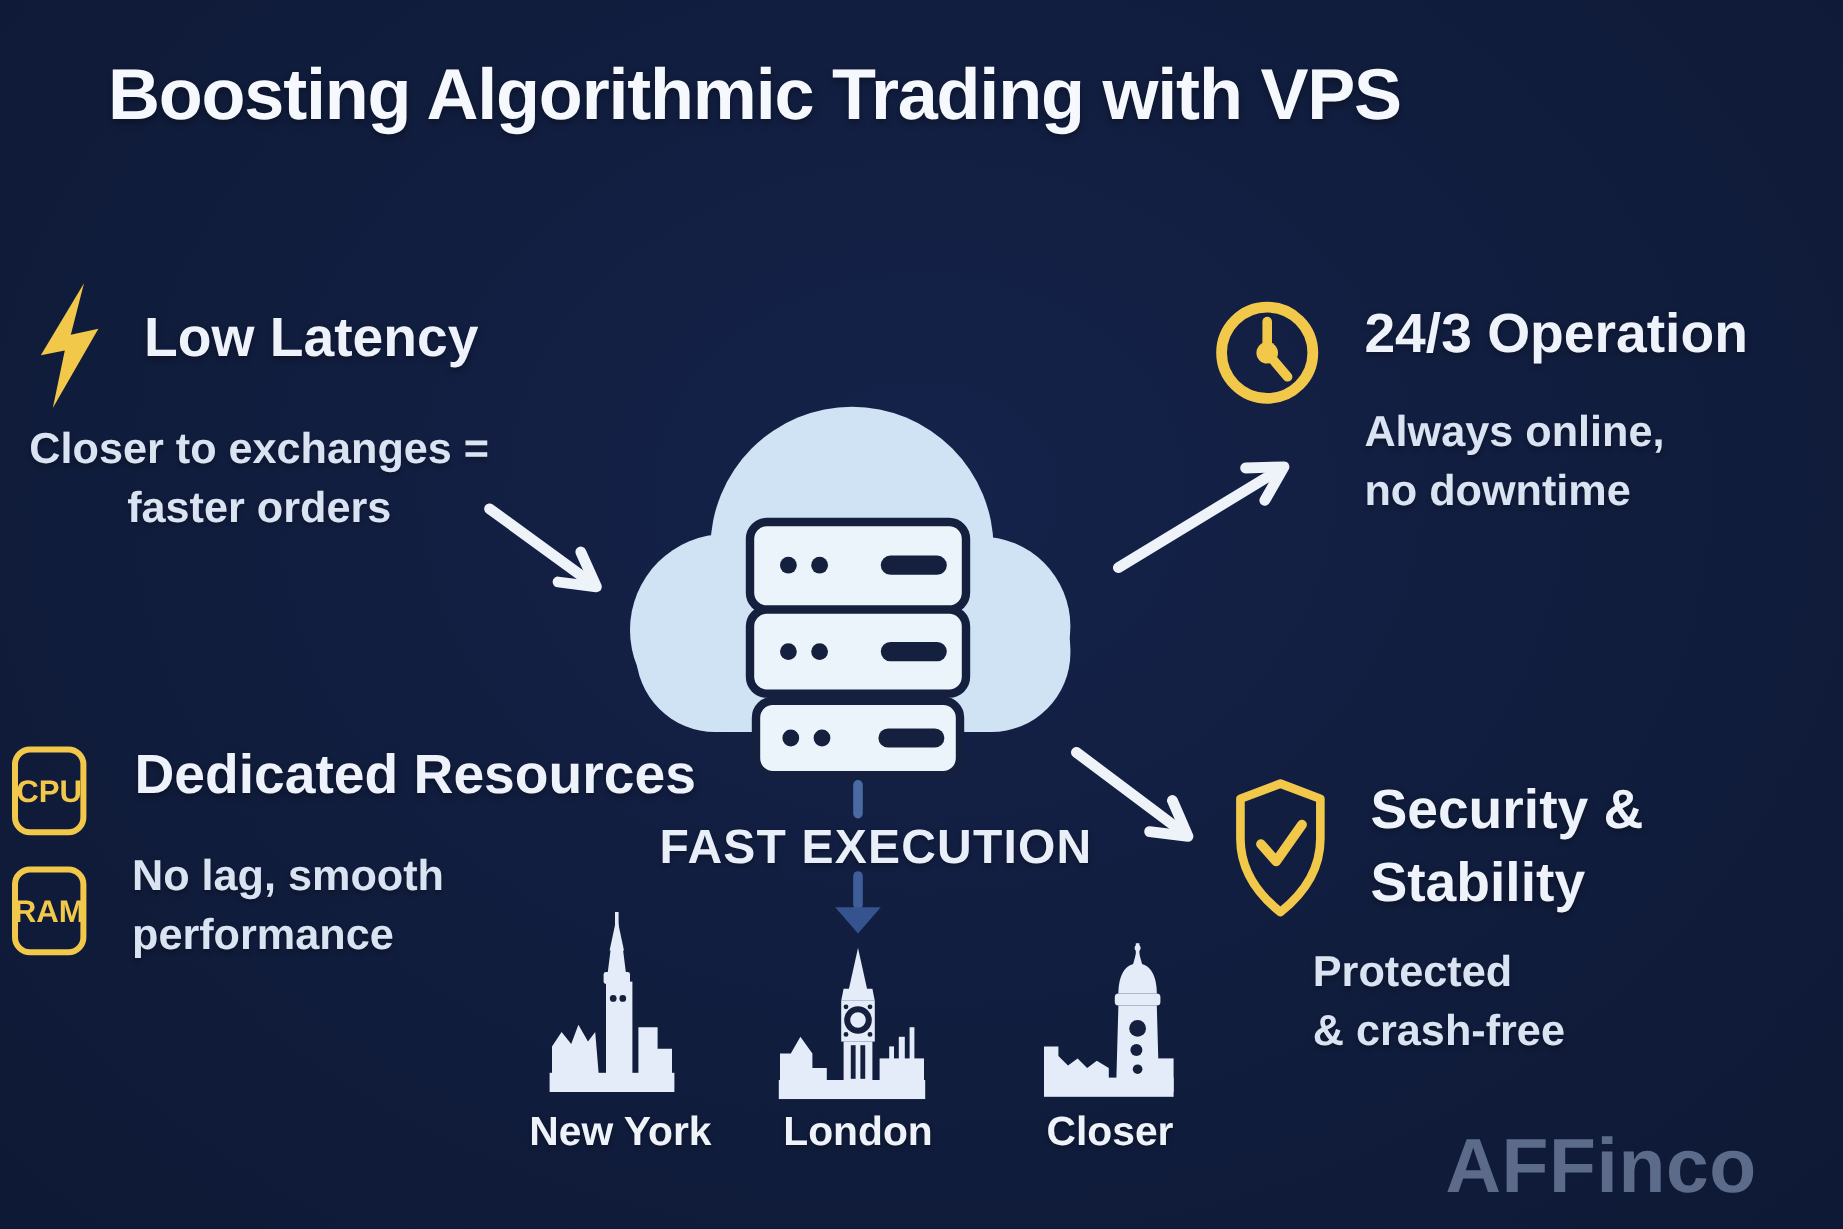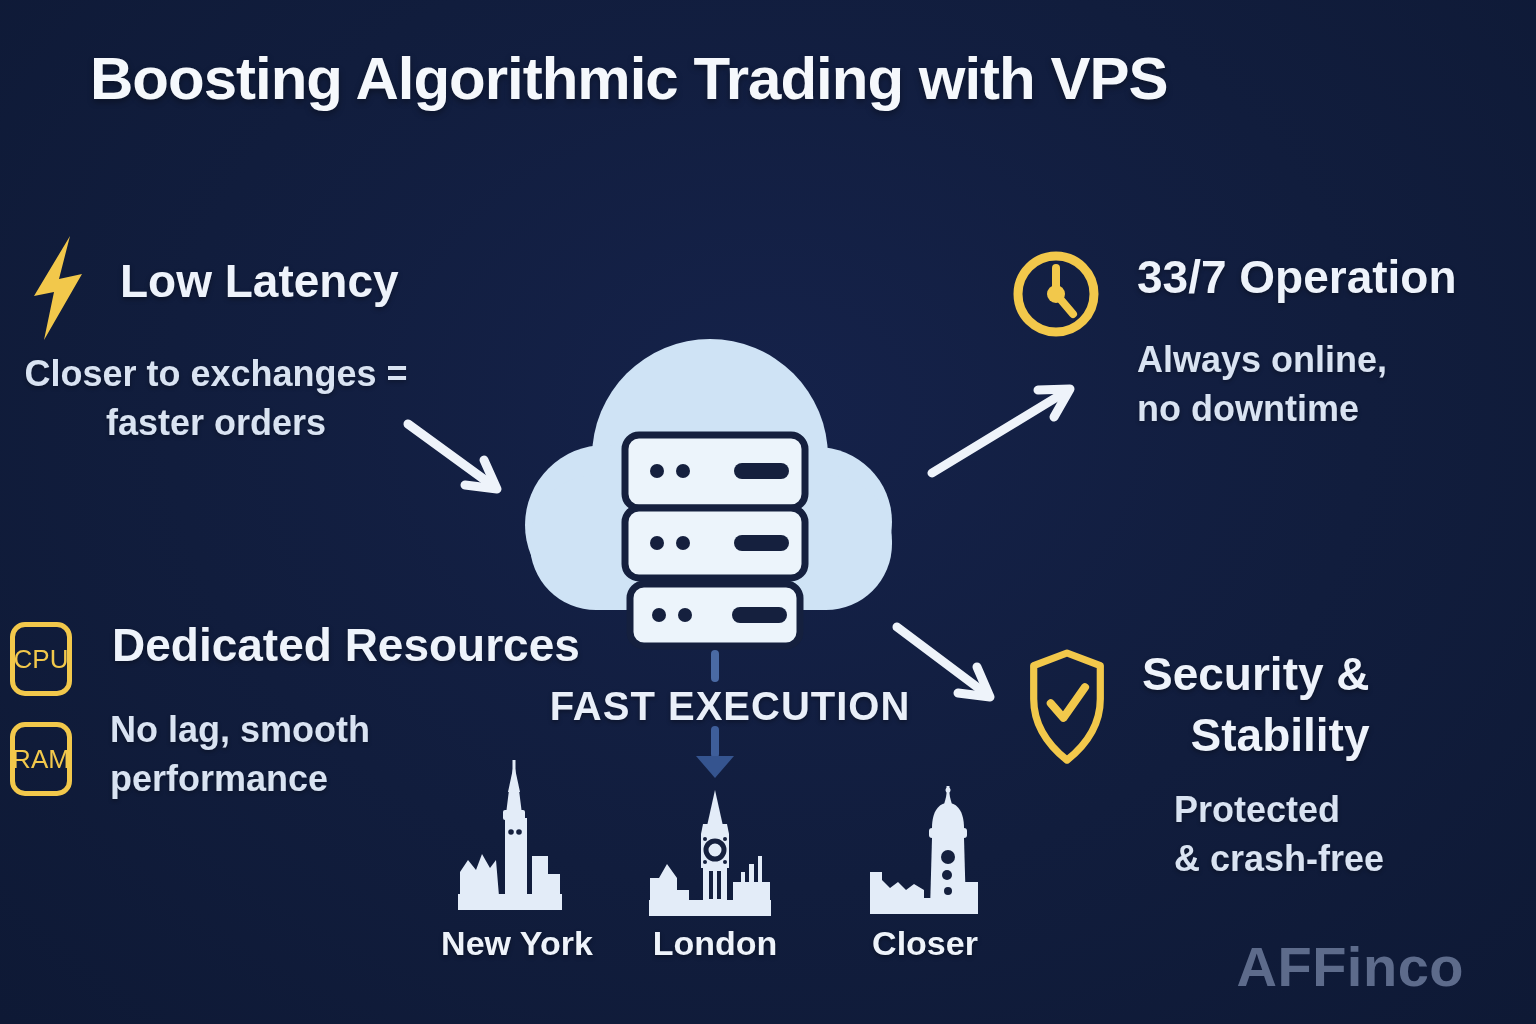--- a/index.html
+++ b/index.html
@@ -15,43 +15,43 @@
   .page-title{
     left:90px;top:44px;margin:0;
     font-size:60px;font-weight:700;letter-spacing:-1px;
     color:#f5f8fc;text-shadow:0 3px 6px rgba(0,0,0,.35);
     white-space:nowrap;
   }
   .h2{
     margin:0;font-size:46px;font-weight:700;color:#eef3fb;
     text-shadow:0 2px 5px rgba(0,0,0,.35);line-height:1.0;white-space:pre-line;
   }
-  .h2.security{line-height:1.32;text-align:right;}
+  .h2.security{line-height:1.32;}
   .desc{
     margin:0;font-size:36px;font-weight:700;color:#d9e3f2;
     line-height:1.36;white-space:pre-line;text-shadow:0 2px 4px rgba(0,0,0,.3);
   }
   .low-latency-title{left:120px;top:258px;}
   .low-latency-desc{left:0px;top:350px;width:432px;text-align:center;}
   .operation-title{left:1137px;top:254px;}
   .operation-desc{left:1137px;top:336px;}
   .dedicated-title{left:112px;top:622px;}
   .dedicated-desc{left:110px;top:706px;}
   .security-title{left:1142px;top:644px;}
-  .security-desc{left:1174px;top:786px;}
+  .security-desc{left:1094px;top:786px;}
 
   .bolt-icon{left:26px;top:234px;}
   .clock-icon{left:1010px;top:248px;}
   .shield-icon{left:1022px;top:646px;}
 
   .badge{
     left:10px;width:62px;height:74px;
     border:5px solid #f2c84b;border-radius:15px;
     display:flex;align-items:center;justify-content:center;
-    color:#f2c84b;font-size:26px;font-weight:400;box-sizing:border-box;
+    color:#f2c84b;font-size:26px;font-weight:700;box-sizing:border-box;
   }
   .cpu-badge{top:622px;}
   .ram-badge{top:722px;}
 
   .cloud-svg{left:505px;top:330px;}
   .fast-exec{
     left:530px;top:684px;width:400px;text-align:center;
     font-size:40px;font-weight:700;color:#e9eff9;letter-spacing:1px;
     text-shadow:0 2px 4px rgba(0,0,0,.35);
   }
@@ -73,21 +73,21 @@
     top:924px;width:170px;text-align:center;
     font-size:34px;font-weight:700;color:#eef3fa;
     text-shadow:0 2px 4px rgba(0,0,0,.35);
   }
   .label-ny{left:432px;}
   .label-london{left:630px;}
   .label-tokyo{left:840px;}
 
   .watermark{
     right:72px;top:934px;
-    font-size:56px;font-weight:700;color:#5d6b8b;letter-spacing:0.5px;
+    font-size:64px;font-weight:700;color:#5d6b8b;letter-spacing:0.5px;
   }
 </style>
 </head>
 <body>
 
 <div class="canvas">
 
   <h1 class="abs page-title">Boosting Algorithmic Trading with VPS</h1>
 
   <svg class="abs arrows-overlay" width="1536" height="1024" viewBox="0 0 1536 1024">
@@ -111,21 +111,21 @@
   <h2 class="abs h2 low-latency-title">Low Latency</h2>
   <p class="abs desc low-latency-desc">Closer to exchanges =
 faster orders</p>
 
   <svg class="abs clock-icon" width="92" height="92" viewBox="0 0 92 92">
     <circle cx="46" cy="46" r="38" fill="none" stroke="#f2c84b" stroke-width="9"></circle>
     <line x1="46" y1="46" x2="46" y2="20" stroke="#f2c84b" stroke-width="8" stroke-linecap="round"></line>
     <line x1="46" y1="46" x2="63" y2="66" stroke="#f2c84b" stroke-width="8" stroke-linecap="round"></line>
     <circle cx="46" cy="46" r="9" fill="#f2c84b"></circle>
   </svg>
-  <h2 class="abs h2 operation-title">33/7 Operation</h2>
+  <h2 class="abs h2 operation-title">24/3 Operation</h2>
   <p class="abs desc operation-desc">Always online,
 no downtime</p>
 
   <svg class="abs cloud-svg" width="400" height="330" viewBox="0 0 400 330">
     <g>
       <circle cx="205" cy="127" r="118" fill="#cfe3f5"></circle>
       <circle cx="100" cy="195" r="80" fill="#cfe3f5"></circle>
       <circle cx="312" cy="192" r="75" fill="#cfe3f5"></circle>
       <rect x="25" y="145" width="362" height="135" rx="66" fill="#cfe3f5"></rect>
     </g>

